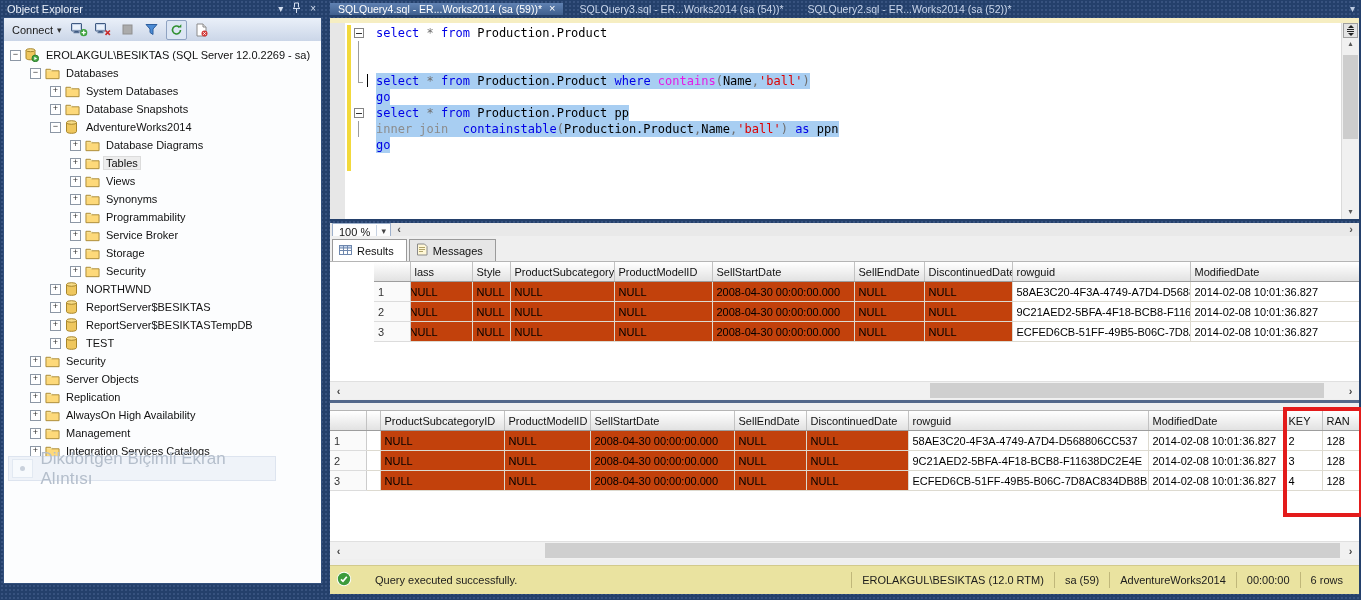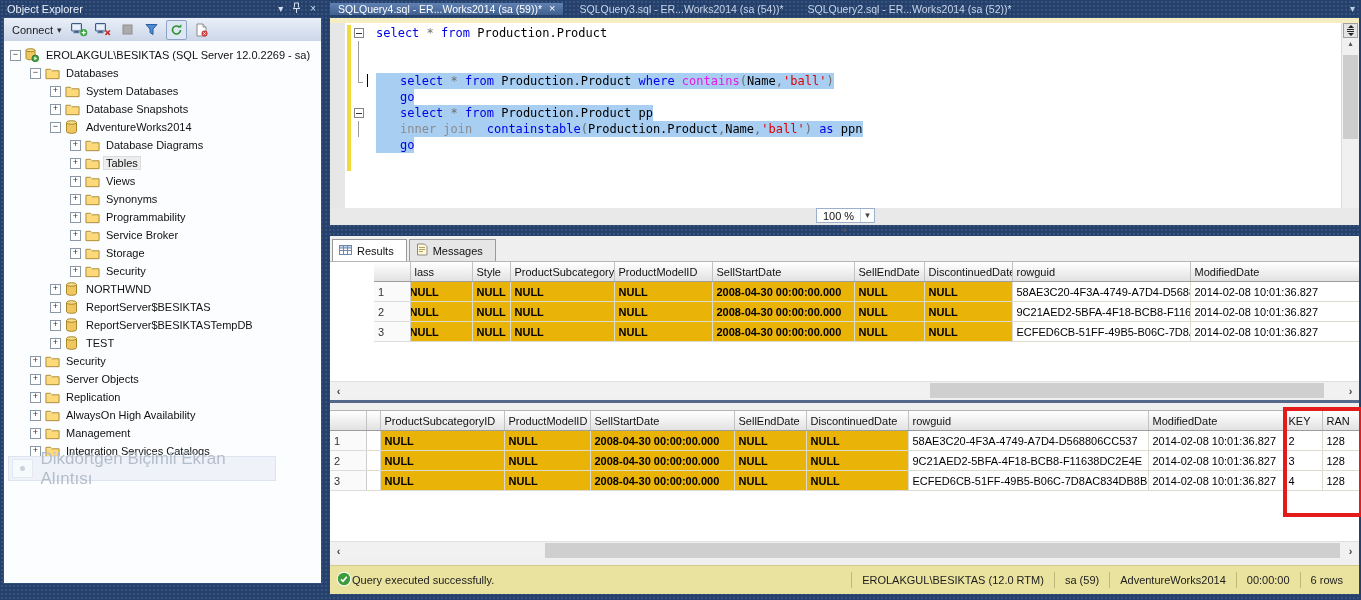--- a/index.html
+++ b/index.html
@@ -45,41 +45,41 @@
 
   
   .yellow-strip{position:absolute;left:330px;top:18px;right:2px;height:5px;background:#F6EEC2;}
   #editor{position:absolute;left:330px;top:23px;right:2px;height:196px;background:#fff;overflow:hidden;}
   .gutter-ind{position:absolute;left:0;top:0;bottom:0;width:15px;background:#E7E7E7;}
   .changebar{position:absolute;left:17px;top:2px;width:4px;height:146px;background:#F2D93C;}
   .code-area{position:absolute;left:24px;top:2px;right:20px;}
   .cl{position:relative;height:16px;line-height:16px;padding-left:14px;
     font-family:"DejaVu Sans Mono", monospace;font-size:12px;white-space:pre;}
   .ctext{display:inline-block;white-space:pre;margin-left:8px;}
-  .selspan{background:#A8CEF2;padding-left:24px;}
+  .selspan{background:#A8CEF2;}
   .caret{position:absolute;left:12.5px;top:1px;width:1.5px;height:13px;background:#000;}
   .tk-kw{color:#0000E6;} .tk-id{color:#000;} .tk-op{color:#6E6E6E;}
   .tk-str{color:#DD0000;} .tk-fn{color:#E619E6;} .tk-gkw{color:#8C8C8C;} .tk-pl{color:#000;}
   .fm{position:absolute;left:0;top:0;width:11px;height:16px;}
   .fm-start::after{content:"";position:absolute;left:0;top:3px;width:8px;height:8px;border:1px solid #848484;background:#fff;}
   .fm-start{z-index:2;}
   .fm-start .minus{position:absolute;left:2px;top:8px;width:6px;border-top:1px solid #333;z-index:3;}
   .fm-guide::before{content:"";position:absolute;left:4px;top:0;bottom:0;border-left:1px solid #9c9c9c;}
   .fm-end::before{content:"";position:absolute;left:4px;top:0;height:9px;border-left:1px solid #9c9c9c;}
   .fm-end::after{content:"";position:absolute;left:4px;top:9px;width:5px;border-top:1px solid #9c9c9c;}
   .vscroll{position:absolute;right:0;top:0;width:17px;bottom:0;background:#F0F0F0;border-left:1px solid #DADADA;}
   .vs-split{position:absolute;top:0;left:1px;right:1px;height:13px;background:#E3E3E3;border:1px solid #9f9f9f;}
   .vs-split .mid{position:absolute;left:3px;right:3px;top:5px;border-top:1px solid #222;border-bottom:1px solid #222;height:1px;}
   .vs-split .tu{position:absolute;left:4px;top:1px;border-left:3px solid transparent;border-right:3px solid transparent;border-bottom:3px solid #222;}
   .vs-split .td{position:absolute;left:4px;bottom:1px;border-left:3px solid transparent;border-right:3px solid transparent;border-top:3px solid #222;}
   .vs-up{position:absolute;top:14px;left:0;right:0;height:14px;text-align:center;font-size:8px;color:#555;line-height:14px;}
   .vs-down{position:absolute;bottom:0;left:0;right:0;height:14px;text-align:center;font-size:8px;color:#555;line-height:14px;}
   .vs-thumb{position:absolute;left:1px;right:1px;top:32px;height:84px;background:#CDCDCD;}
 
-  .ed-hsrow{position:absolute;left:330px;top:208px;right:2px;height:17px;background:#E9E9E9;display:flex;align-items:center;flex-direction:column;}
+  .ed-hsrow{position:absolute;left:330px;top:223px;right:2px;height:17px;background:#E9E9E9;display:flex;}
   .zoom-box{display:flex;align-items:center;height:15px;margin-left:2px;background:#FDFDFD;border:1px solid #9DB0CB;font-size:11px;color:#111;}
   .zoom-val{padding:0 6px;}
   .zoom-dd{width:13px;text-align:center;font-size:9px;color:#444;border-left:1px solid #C7D2E2;line-height:13px;}
   .hs-arrow{width:16px;text-align:center;font-size:11px;color:#555;font-weight:bold;}
   .ed-track{flex:1;height:100%;}
 
   
   #results{position:absolute;left:330px;top:236px;right:2px;height:329px;background:#EFEFEF;}
   .rtabs{position:absolute;top:3px;left:2px;height:22px;display:flex;gap:2px;}
   .rtab{display:flex;align-items:center;gap:5px;padding:0 12px 0 6px;font-size:11px;color:#111;
@@ -87,40 +87,40 @@
   .rtab.active{background:#fff;position:relative;z-index:2;}
   .gridbox{position:absolute;left:0;right:0;background:#fff;overflow:hidden;border-top:1px solid #B5B5B5;}
   #g1{top:25px;height:119px;padding-left:44px;}
   #g2{top:174px;height:130px;}
   .rgrid{border-collapse:collapse;table-layout:fixed;width:100%;font-size:11px;}
   .rgrid th,.rgrid td{height:19px;padding:0 4px;text-align:left;white-space:nowrap;overflow:hidden;font-weight:normal;}
   .hdr{background:linear-gradient(#FFFFFF,#E2E2E2);border-right:1px solid #C2C2C2;border-bottom:1px solid #9D9D9D;color:#111;}
   .corner{background:linear-gradient(#FFFFFF,#E2E2E2);border-right:1px solid #C2C2C2;border-bottom:1px solid #9D9D9D;}
   .rownum{background:#FAFAFA;border-right:1px solid #CCCCCC;border-bottom:1px solid #DCDCDC;color:#333;text-align:center;}
   .cell{background:#fff;border-right:1px solid #DDDAD0;border-bottom:1px solid #DDDAD0;color:#000;}
-  .cell.y{background:#eab308;font-weight:bold;}
+  .cell.y{background:#c2410c;}
   .cell.clipL{text-indent:-5px;}
   .fillc{border-right:none;border-bottom:none;background:#fff;}
   .hscroll{position:absolute;left:0;right:0;height:17px;background:#F1F1F1;border-top:1px solid #E0E0E0;}
   #hs1{top:145px;} #hs2{top:305px;}
   .hsc-arrow{position:absolute;top:0;bottom:0;width:17px;display:flex;align-items:center;justify-content:center;
     font-size:11px;color:#444;font-weight:bold;}
   .hsc-arrow.left{left:0;} .hsc-arrow.right{right:0;}
   .hsc-thumb{position:absolute;top:1px;bottom:1px;background:#CFCFCF;}
   #hs1 .hsc-thumb{left:600px;width:394px;}
   #hs2 .hsc-thumb{left:215px;right:19px;}
   .grid-divider{position:absolute;left:0;right:0;top:164px;height:3px;background:#53688A;}
 
   .red-annotation{position:absolute;left:1283px;top:407px;width:72px;height:102px;
     border:4px solid #E31B1B;z-index:50;pointer-events:none;}
 
   
   .statusbar{position:absolute;left:330px;top:565px;right:2px;height:28px;background:#EAE3A0;
     border-top:1px solid #D2CA8C;display:flex;align-items:center;font-size:11px;color:#1c1c1c;}
-  .status-left{display:flex;align-items:center;gap:0;padding-left:6px;flex:1;}
+  .status-left{display:flex;align-items:center;gap:23px;padding-left:6px;flex:1;}
   .status-right{display:flex;align-items:center;padding-right:6px;justify-content:flex-end;}
   .seg{border-left:1px solid #C0B77A;padding:2px 10px;white-space:nowrap;}
 </style>
 </head>
 <body>
 
 <div id="root">
 
   <div class="oe">
     <div class="oe-title">

